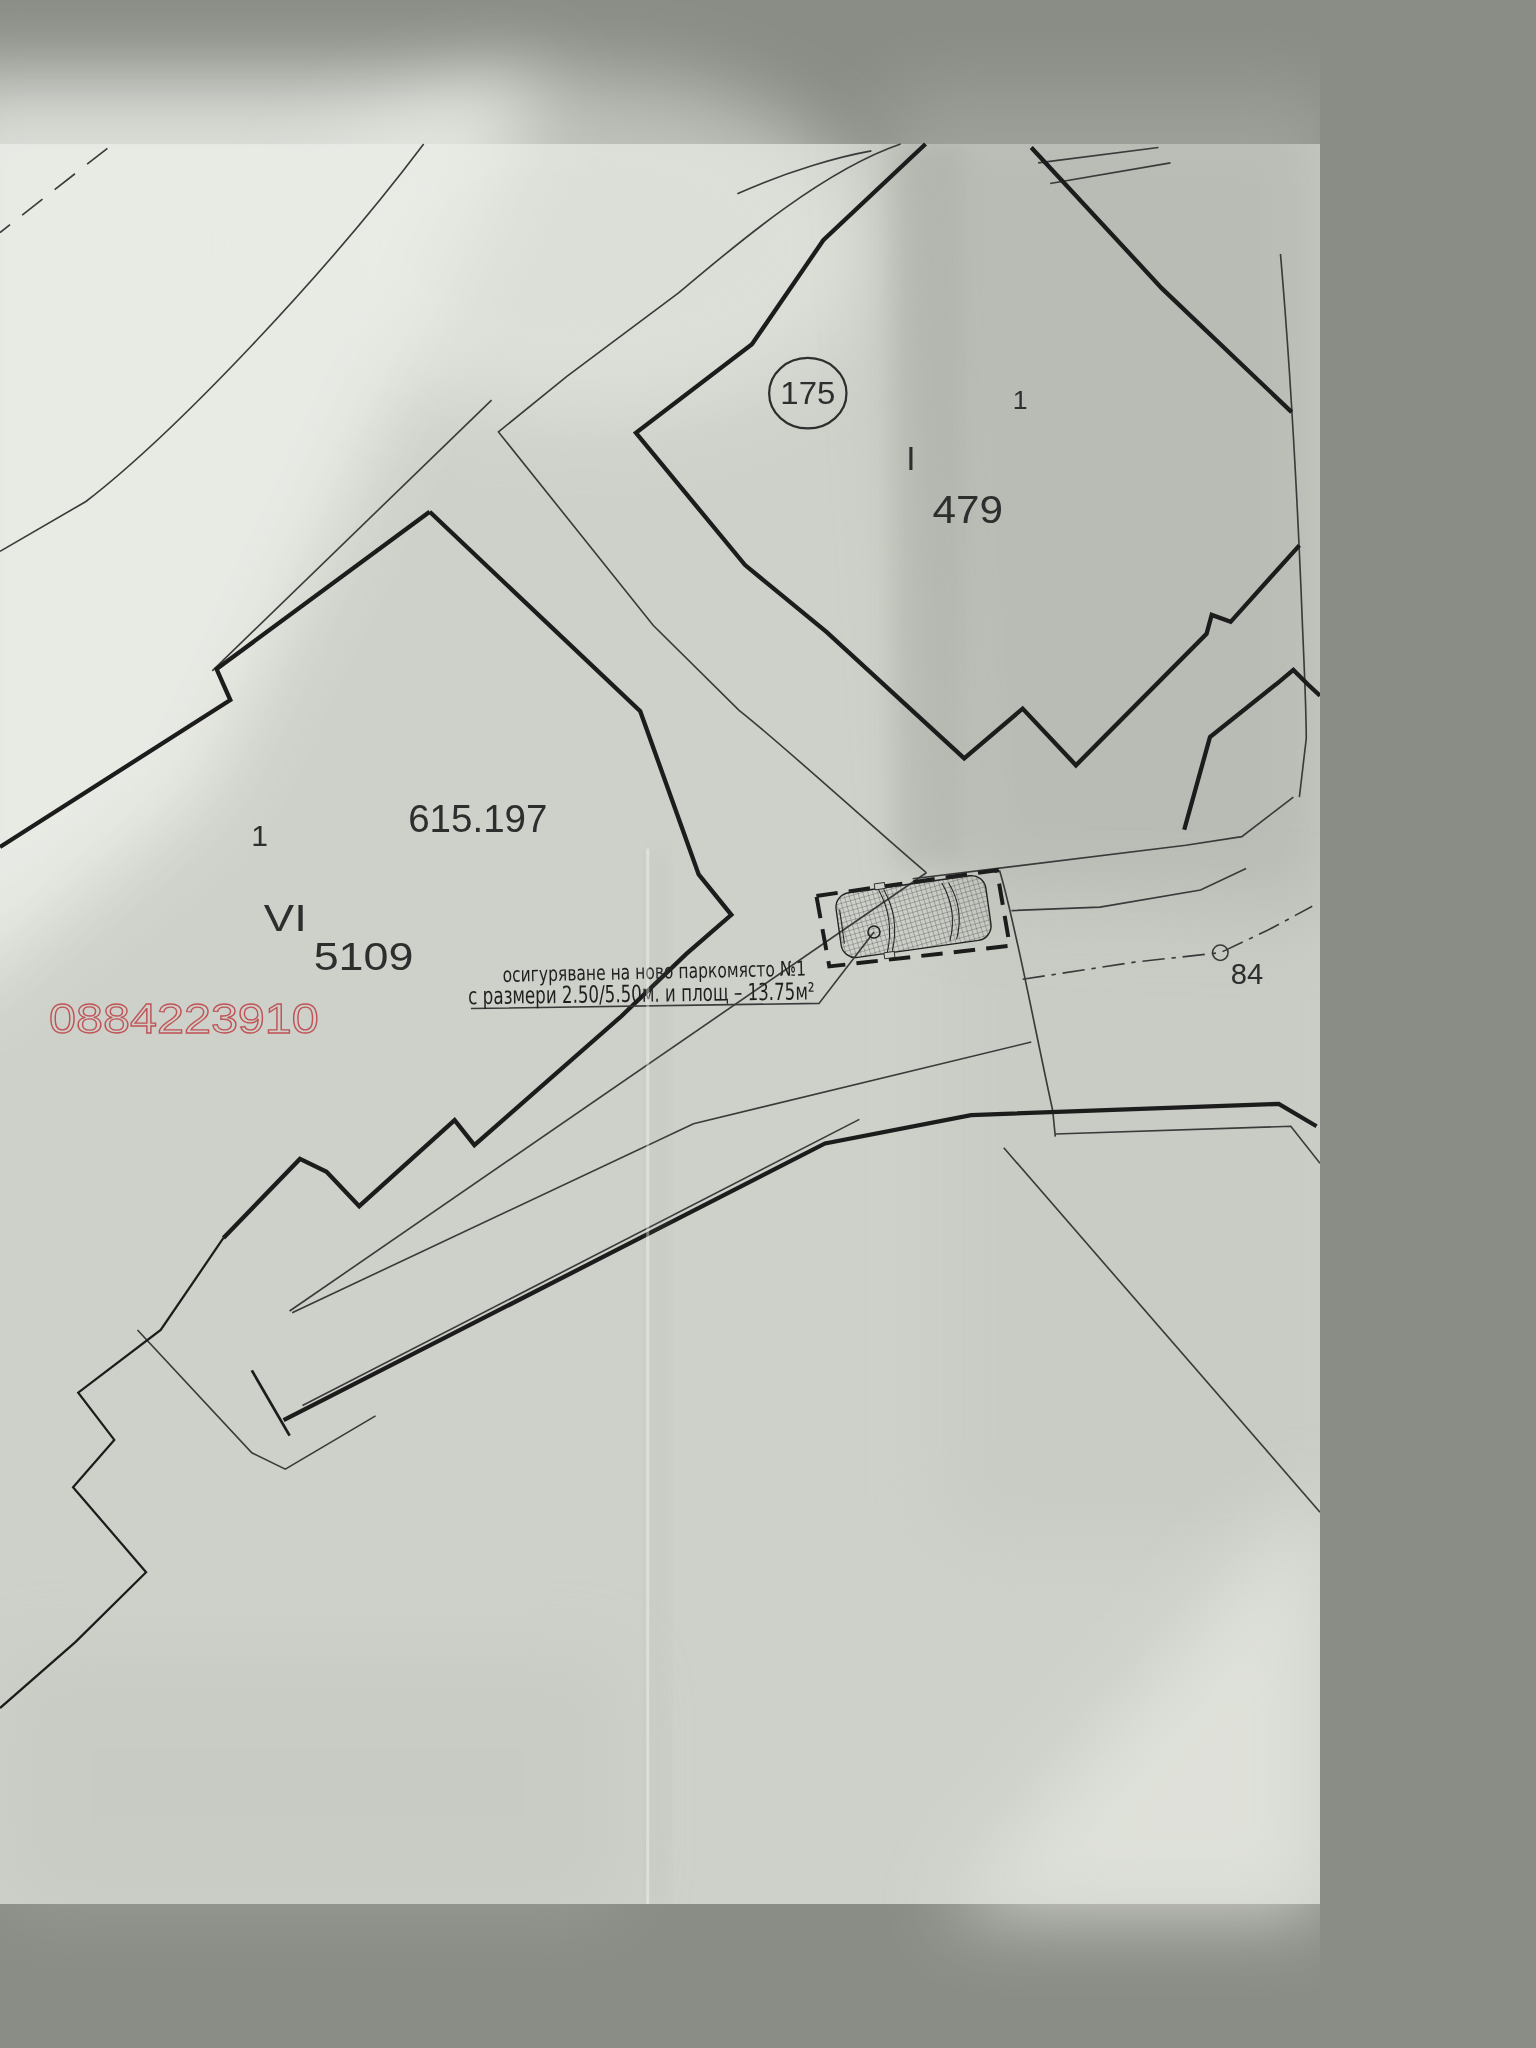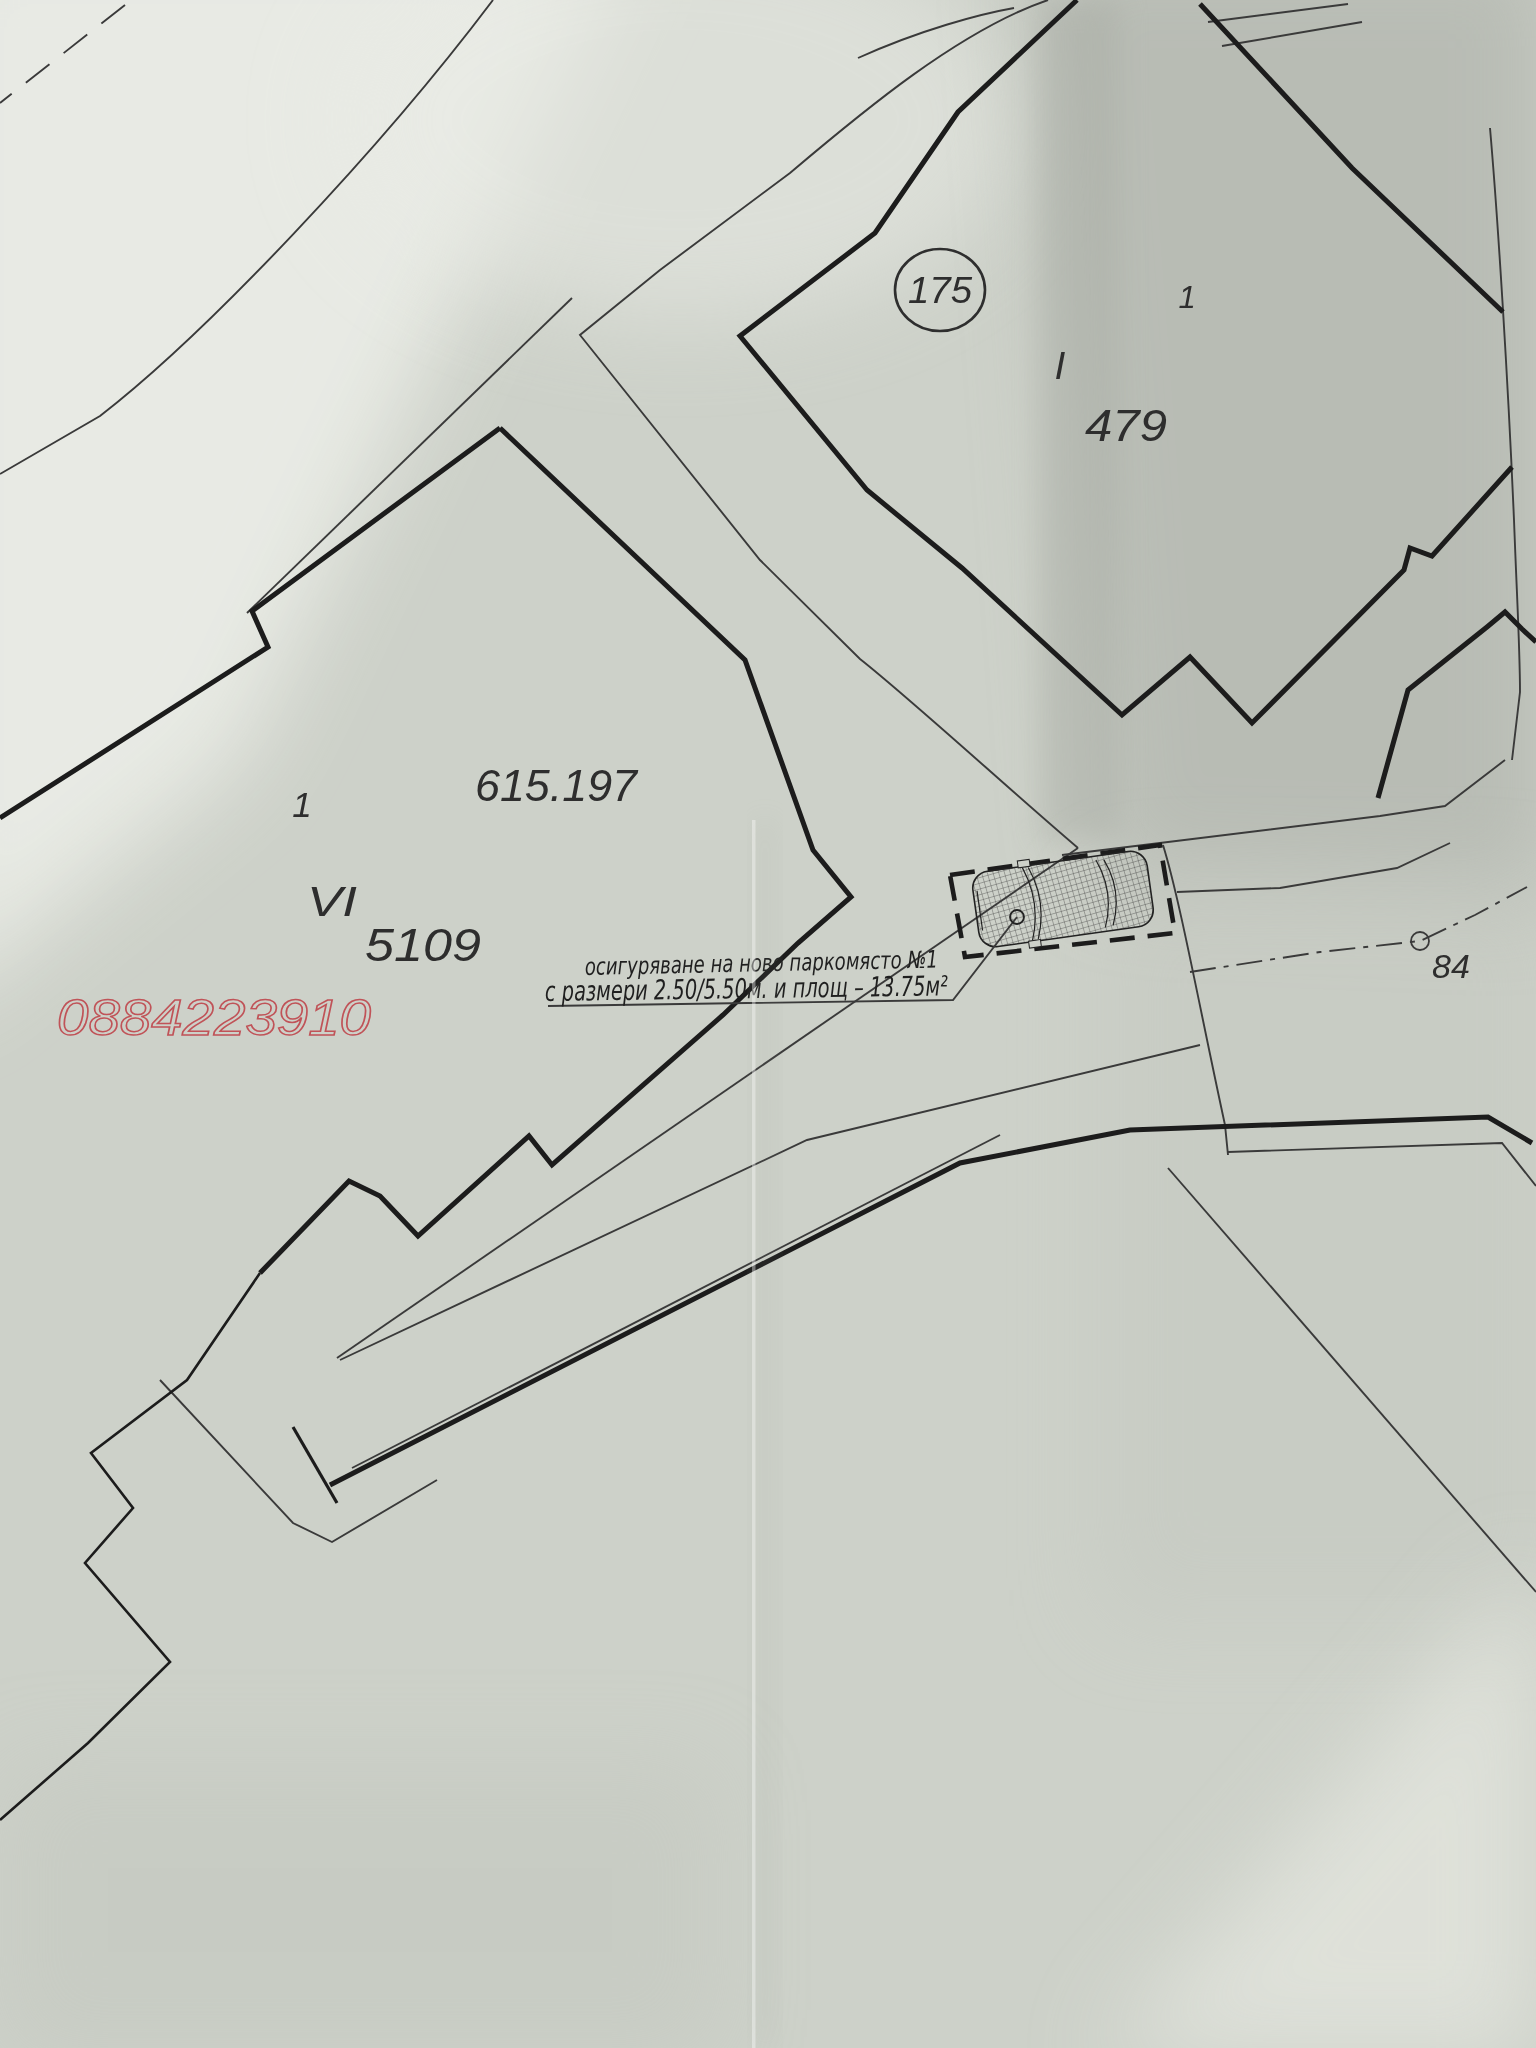--- a/index.html
+++ b/index.html
@@ -1,17 +1,17 @@
 <!DOCTYPE html>
 <html><head>
 <meta charset="utf-8">
 <style>
   html,body{margin:0;padding:0;background:#8a8d86;}
-  .stage{position:relative;width:1536px;height:2048px;overflow:hidden;
-         font-family:"Liberation Sans",sans-serif;font-style:italic;}
+  .stage{position:relative;width:1320px;height:2048px;overflow:hidden;
+         font-family:"Liberation Sans",sans-serif;}
   svg{display:block;width:100%;height:100%;}
   .ink{stroke:#1c1c1c;fill:none;stroke-linejoin:miter;stroke-linecap:butt;}
   .thick{stroke-width:5;}
   .med{stroke-width:2.6;}
   .thin{stroke:#3a3a3a;stroke-width:1.9;fill:none;}
   .lbl{fill:#2e2e2e;}
   .ann{fill:#1f1f1f;font-family:"DejaVu Sans",sans-serif;}
 </style>
 </head>
 <body>

